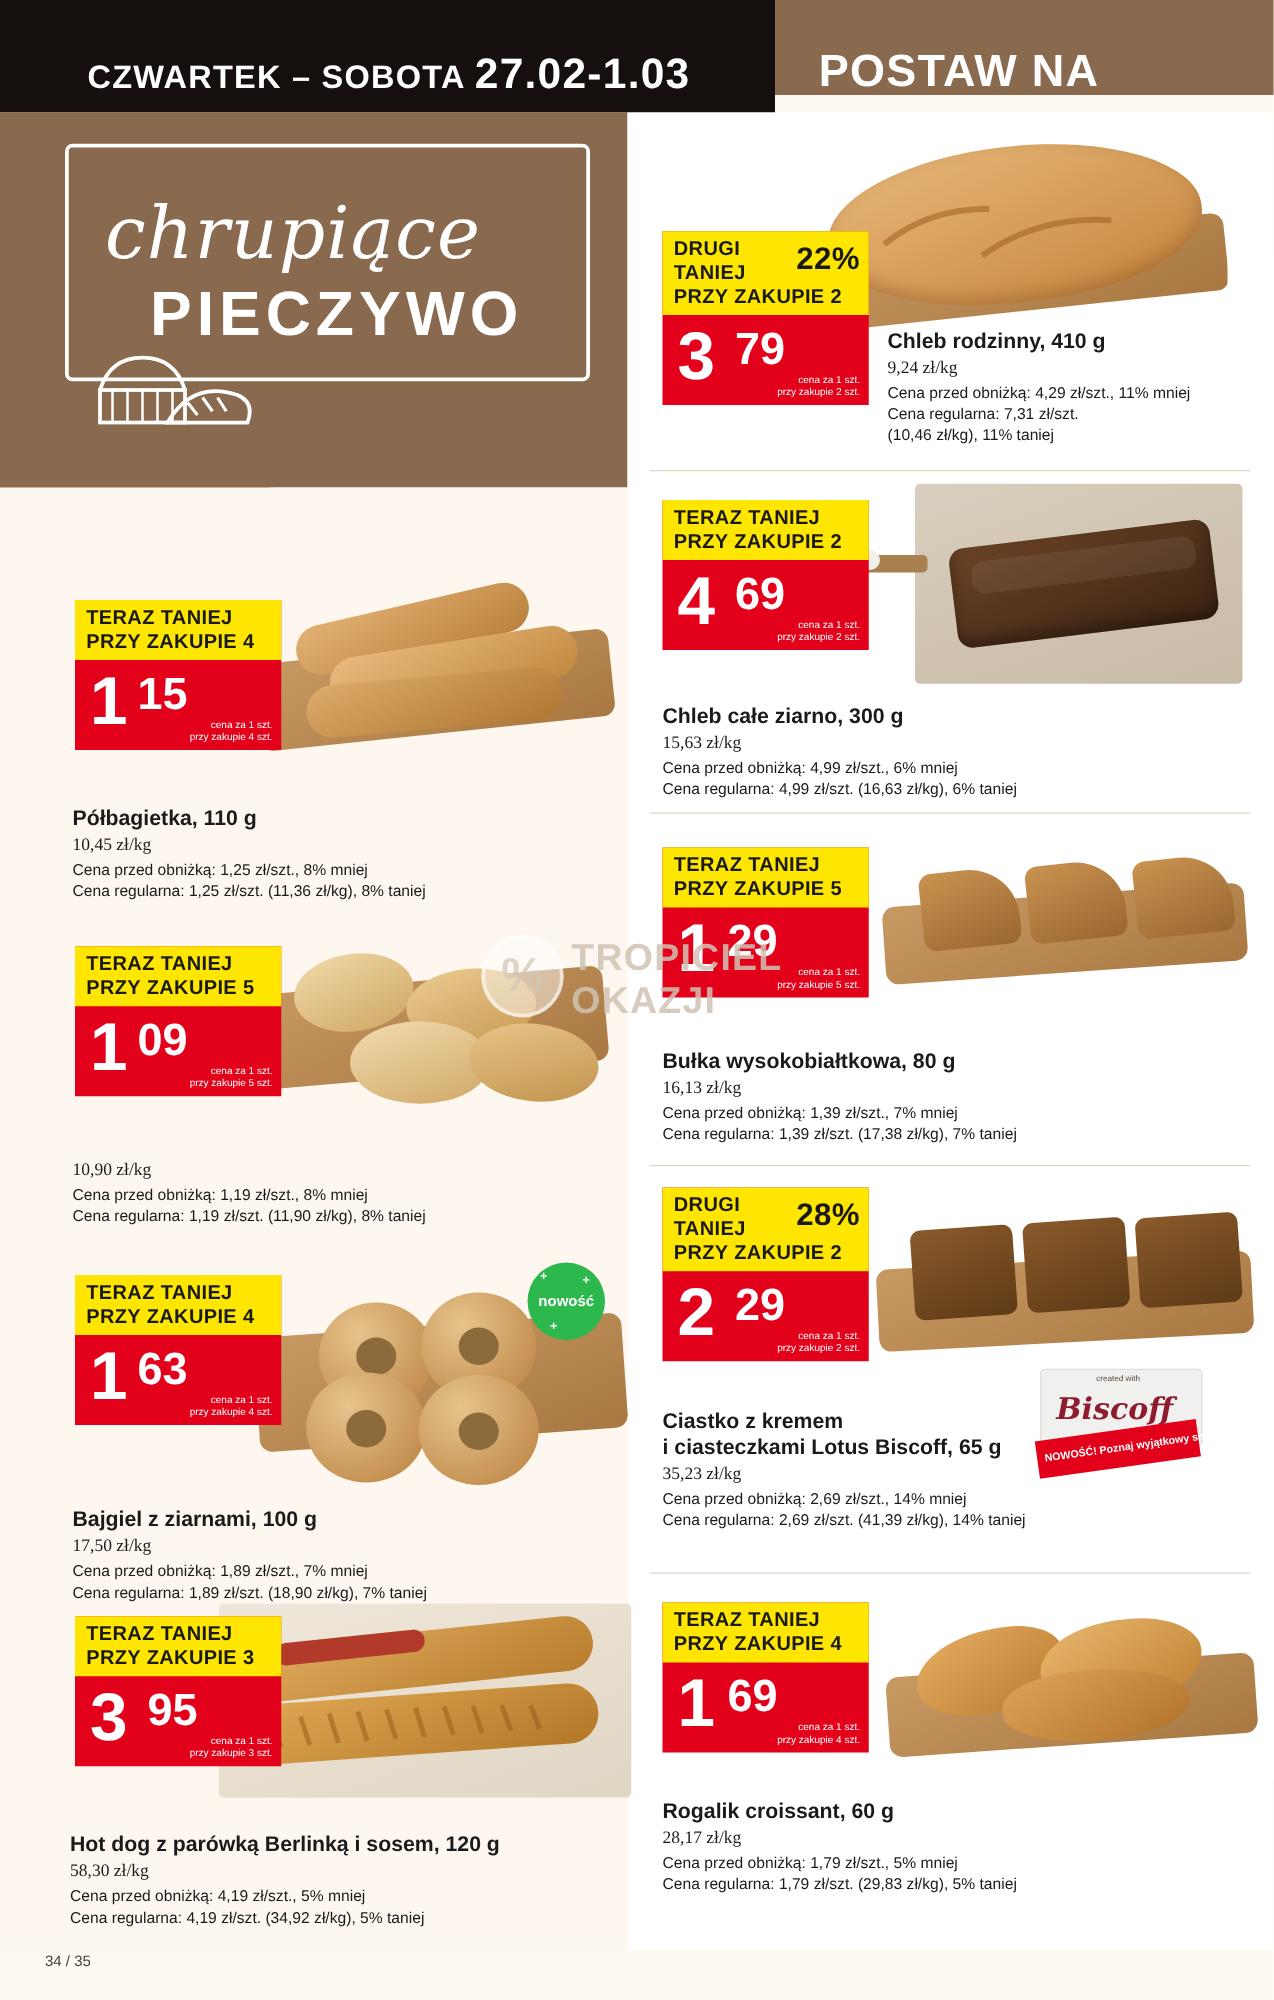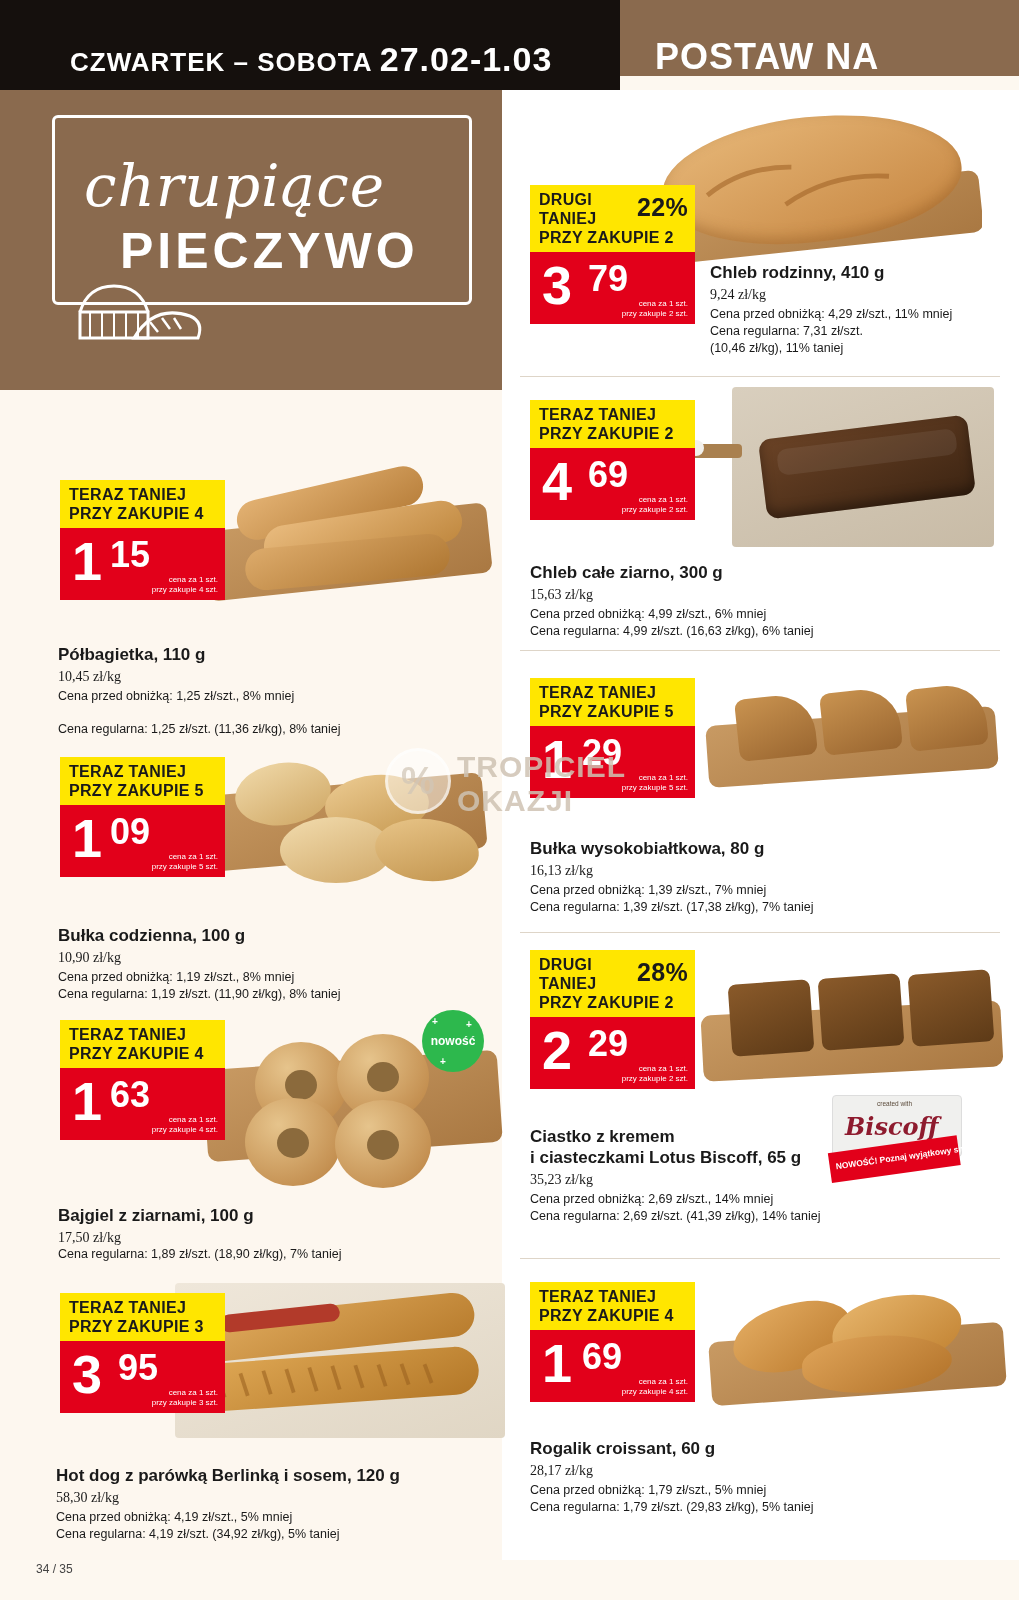--- a/index.html
+++ b/index.html
@@ -389,21 +389,21 @@
         <div class="fine">
           <div>cena za 1 szt.</div>
           <div>przy zakupie 4 szt.</div>
         </div>
       </div>
     </div>
     <div style="position:absolute;left:58px;top:184px;width:430px;">
       <div class="pname">Półbagietka, 110 g</div>
       <div class="pkg">10,45 zł/kg</div>
       <div class="pdesc">Cena przed obniżką: 1,25 zł/szt., 8% mniej</div>
-      <div class="pdesc" style="margin-top:16px">Cena regularna: 1,25 zł/szt. (11,36 zł/kg), 8% taniej</div>
+      <div class="pdesc" style="margin-top:0">Cena regularna: 1,25 zł/szt. (11,36 zł/kg), 8% taniej</div>
     </div>
   </div>
 
   <div class="prod" style="left:0px;top:745px;width:502px;height:265px;">
     <div class="photo" style="left:175px;top:0px;width:320px;height:165px;">
       <div class="board" style="left:10px;top:40px;width:300px;height:76px;transform:rotate(-5deg);"></div>
       <div style="position:absolute;left:60px;top:18px;width:96px;height:62px;border-radius:50%;background:linear-gradient(160deg,#f0d9a9,#cfa764);transform:rotate(-8deg);"></div>
       <div style="position:absolute;left:150px;top:30px;width:104px;height:60px;border-radius:50%;background:linear-gradient(160deg,#eccb92,#c79a52);transform:rotate(-4deg);"></div>
       <div style="position:absolute;left:105px;top:72px;width:112px;height:66px;border-radius:50%;background:linear-gradient(160deg,#f2dcae,#d0a868);"></div>
       <div style="position:absolute;left:200px;top:74px;width:104px;height:62px;border-radius:50%;background:linear-gradient(160deg,#e9c68a,#c1934c);transform:rotate(6deg);"></div>
@@ -416,21 +416,20 @@
       <div class="body">
         <div class="price-int">1</div>
         <div class="price-dec" style="left:50px;">09</div>
         <div class="fine">
           <div>cena za 1 szt.</div>
           <div>przy zakupie 5 szt.</div>
         </div>
       </div>
     </div>
     <div style="position:absolute;left:58px;top:180px;width:430px;">
-      <div class="pname">Bułka codzienna, 100 g</div>
       <div class="pkg">10,90 zł/kg</div>
       <div class="pdesc">Cena przed obniżką: 1,19 zł/szt., 8% mniej</div>
       <div class="pdesc" style="margin-top:0">Cena regularna: 1,19 zł/szt. (11,90 zł/kg), 8% taniej</div>
     </div>
   </div>
 
   <div class="prod" style="left:0px;top:1005px;width:502px;height:285px;">
     <div class="photo" style="left:185px;top:15px;width:320px;height:175px;">
       <div class="board" style="left:20px;top:40px;width:295px;height:92px;transform:rotate(-4deg);"></div>
       <div class="bag" style="left:70px;top:22px;width:92px;height:86px;"></div>
@@ -458,20 +457,21 @@
         <div class="price-dec" style="left:50px;">63</div>
         <div class="fine">
           <div>cena za 1 szt.</div>
           <div>przy zakupie 4 szt.</div>
         </div>
       </div>
     </div>
     <div style="position:absolute;left:58px;top:200px;width:430px;">
       <div class="pname">Bajgiel z ziarnami, 100 g</div>
       <div class="pkg">17,50 zł/kg</div>
+      <div class="pdesc">Cena przed obniżką: 1,89 zł/szt., 7% mniej</div>
       <div class="pdesc" style="margin-top:0">Cena regularna: 1,89 zł/szt. (18,90 zł/kg), 7% taniej</div>
     </div>
   </div>
 
   <div class="prod" style="left:0px;top:1275px;width:502px;height:300px;">
     <div class="photo" style="left:175px;top:8px;width:330px;height:155px;background:linear-gradient(160deg,#efe7da,#e0d6c4);">
       <div style="position:absolute;left:25px;top:22px;width:275px;height:44px;border-radius:22px;background:linear-gradient(160deg,#e0ab5e,#b87c2d);transform:rotate(-6deg);"></div>
       <div style="position:absolute;left:45px;top:26px;width:120px;height:18px;border-radius:9px;background:#b23a2a;transform:rotate(-6deg);"></div>
       <div style="position:absolute;left:22px;top:72px;width:282px;height:48px;border-radius:24px;background:linear-gradient(160deg,#dfa855,#b37727);transform:rotate(-4deg);"></div>
       <svg viewBox="0 0 290 50" style="position:absolute;left:22px;top:72px;width:282px;height:48px;transform:rotate(-4deg);">

